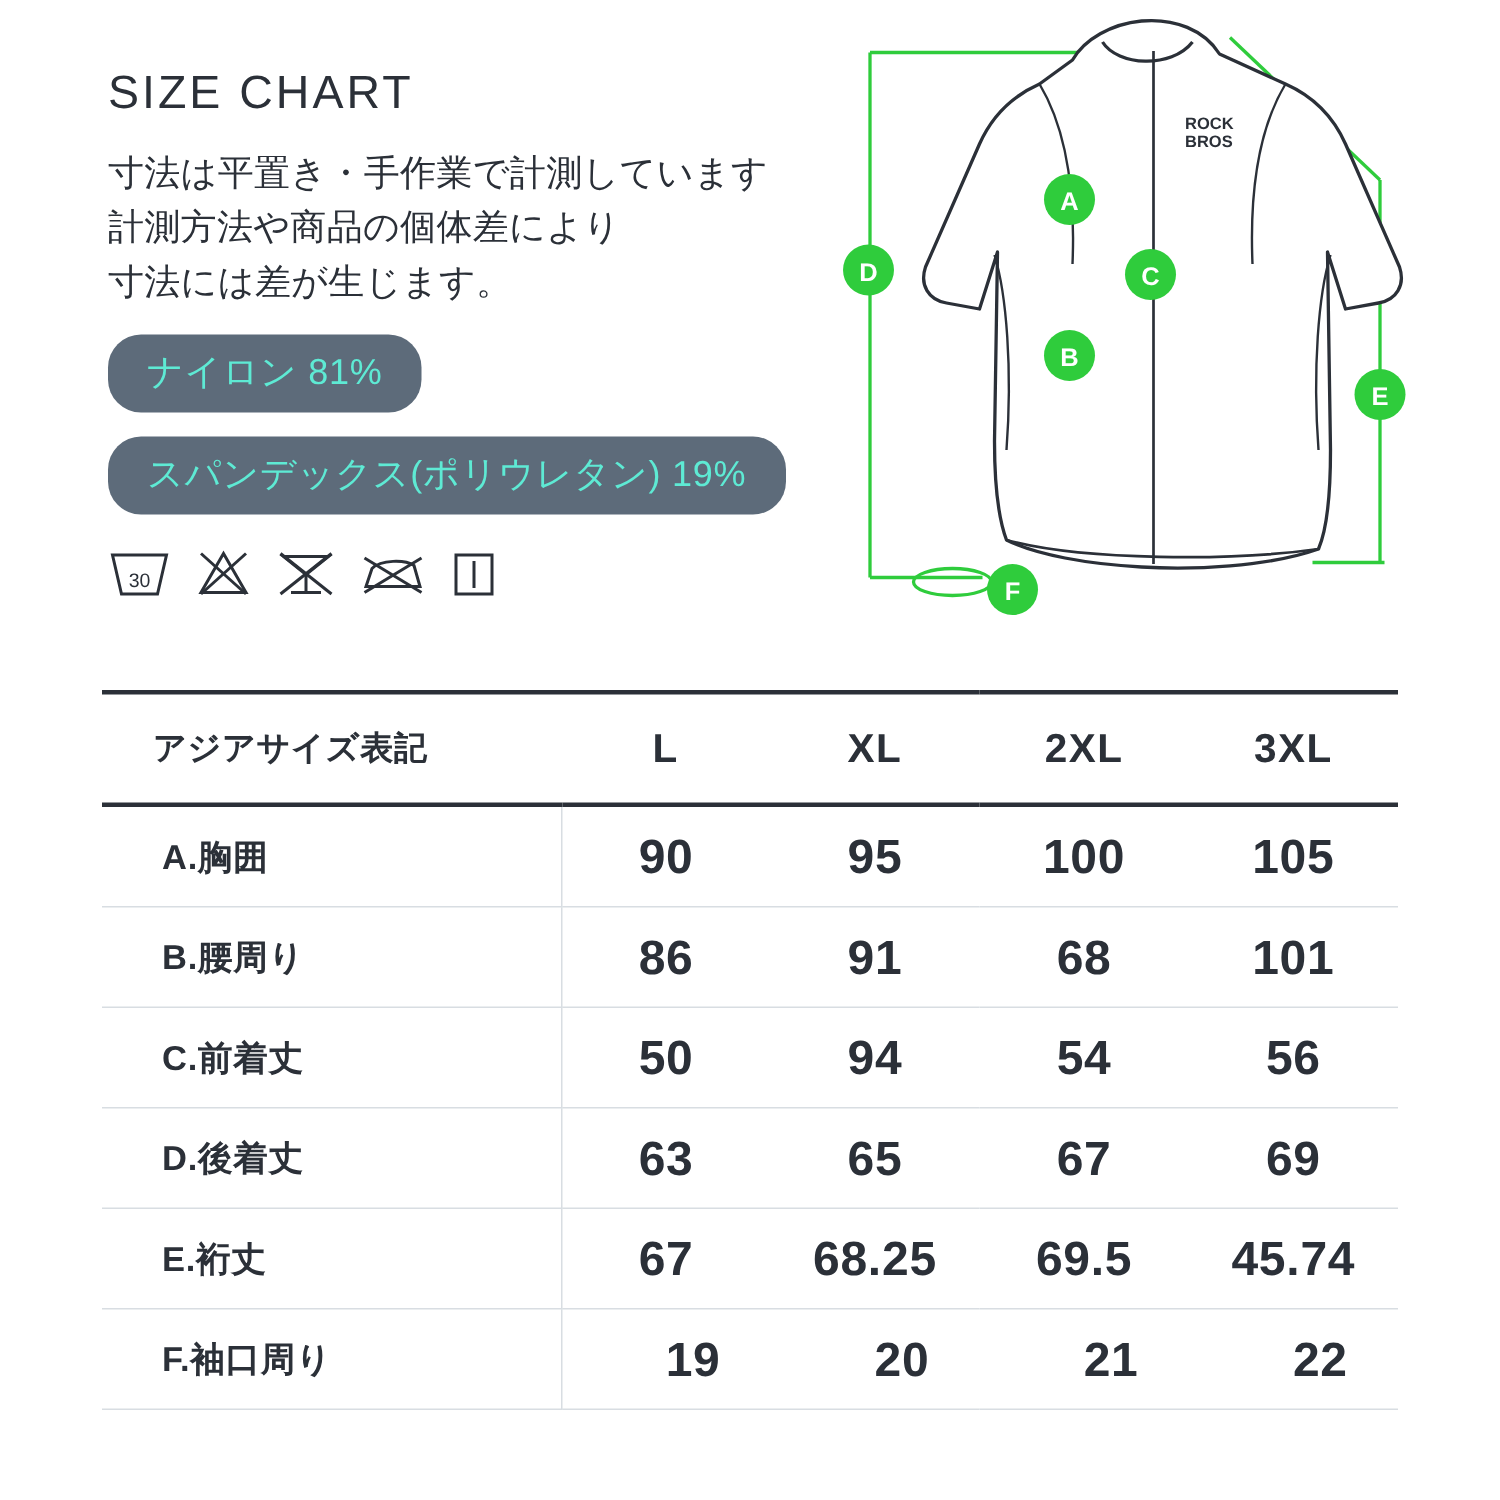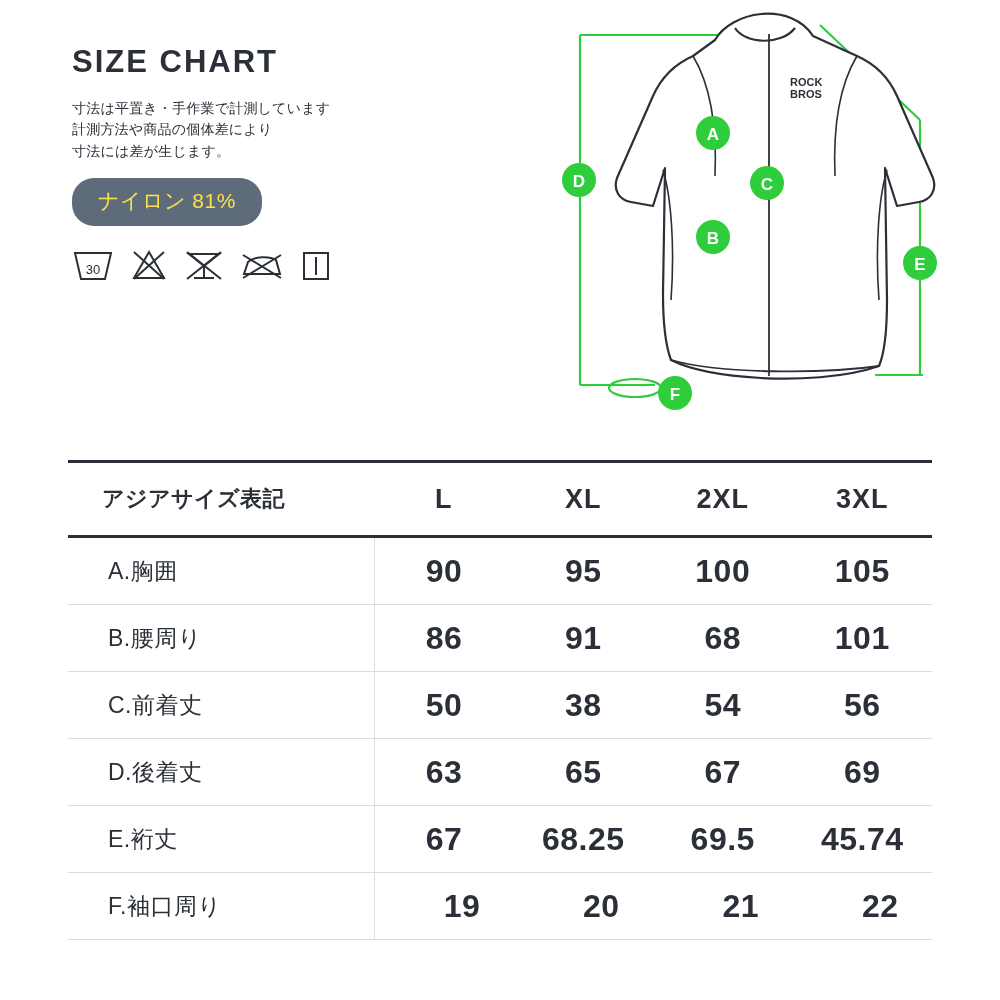--- a/index.html
+++ b/index.html
@@ -27,41 +27,41 @@
     height: 455px;
   }
   .info {
     position: absolute;
     left: 72px;
     top: 44px;
     width: 480px;
   }
   .title {
     font-size: 31px;
-    font-weight: bold;
+    font-weight: normal;
     letter-spacing: 2px;
     color: #2b3038;
     margin: 0 0 18px 0;
     font-family: "Liberation Sans", sans-serif;
   }
   .desc {
-    font-size: 14px;
+    font-size: 24px;
     line-height: 1.52;
     color: #2b3038;
     margin: 0;
     white-space: pre-line;
     letter-spacing: 0.2px;
   }
   .pill {
     display: inline-block;
     background: #5d6b7a;
-    color: #fde047;
+    color: #5eead4;
     border-radius: 22px;
     padding: 9px 26px 11px 26px;
-    font-size: 21px;
+    font-size: 24px;
     letter-spacing: 0.5px;
     margin-top: 16px;
   }
   .pill-row { display: block; }
   .care-icons {
     margin-top: 22px;
     display: flex;
     align-items: flex-start;
     gap: 16px;
   }
@@ -118,21 +118,21 @@
     border-bottom: 1px solid #d8dde2;
   }
   .body-row:last-child td {
     border-bottom: 1px solid #d8dde2;
     padding-left: 36px;
   }
   .row-label {
     text-align: left;
     font-size: 23px;
     padding-left: 40px !important;
-    font-weight: normal;
+    font-weight: bold;
     letter-spacing: 0.5px;
     border-right: 1px solid #d8dde2;
   }
   .cell-val {
     text-align: center;
     font-size: 32px;
     font-weight: bold;
     letter-spacing: 0.5px;
   }
   col.c-label { width: 305px; }
@@ -146,20 +146,23 @@
   <div class="top">
 
     <div class="info">
       <h1 class="title">SIZE CHART</h1>
       <p class="desc">寸法は平置き・手作業で計測しています
 計測方法や商品の個体差により
 寸法には差が生じます。</p>
 
       <div class="pill-row">
         <span class="pill">ナイロン 81%</span>
+      </div>
+      <div class="pill-row">
+        <span class="pill">スパンデックス(ポリウレタン) 19%</span>
       </div>
 
       <div class="care-icons">
 
         <span>
           <svg width="42" height="34" viewBox="0 0 42 34">
             <path d="M3,5 L39,5 L33,31 L9,31 Z" fill="none" stroke="#2b3038" stroke-width="2"></path>
             <text x="21" y="26" font-family="Liberation Sans, sans-serif" font-size="13" text-anchor="middle" fill="#2b3038">30</text>
           </svg>
         </span>
@@ -302,21 +305,21 @@
         <tr class="body-row">
           <td class="row-label">B.腰周り</td>
           <td class="cell-val">86</td>
           <td class="cell-val">91</td>
           <td class="cell-val">68</td>
           <td class="cell-val">101</td>
         </tr>
         <tr class="body-row">
           <td class="row-label">C.前着丈</td>
           <td class="cell-val">50</td>
-          <td class="cell-val">38</td>
+          <td class="cell-val">94</td>
           <td class="cell-val">54</td>
           <td class="cell-val">56</td>
         </tr>
         <tr class="body-row">
           <td class="row-label">D.後着丈</td>
           <td class="cell-val">63</td>
           <td class="cell-val">65</td>
           <td class="cell-val">67</td>
           <td class="cell-val">69</td>
         </tr>

